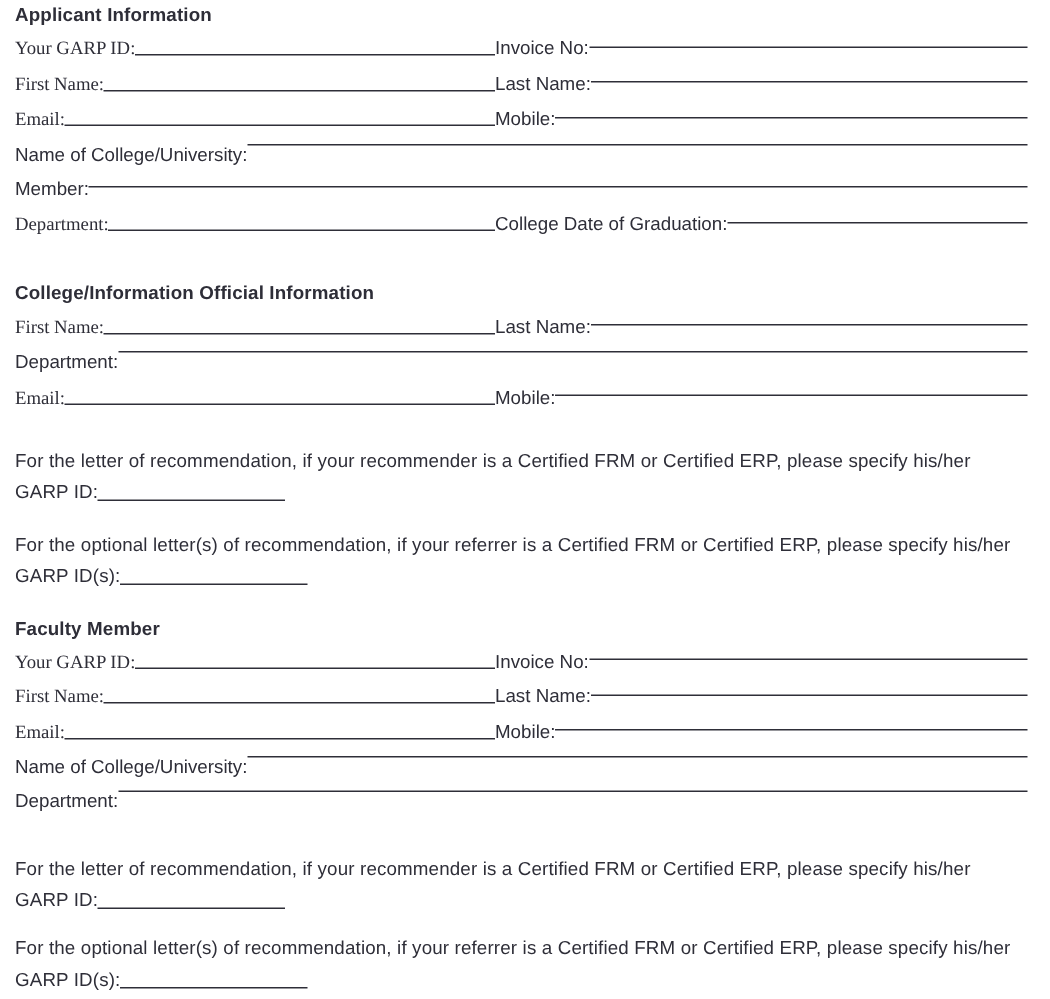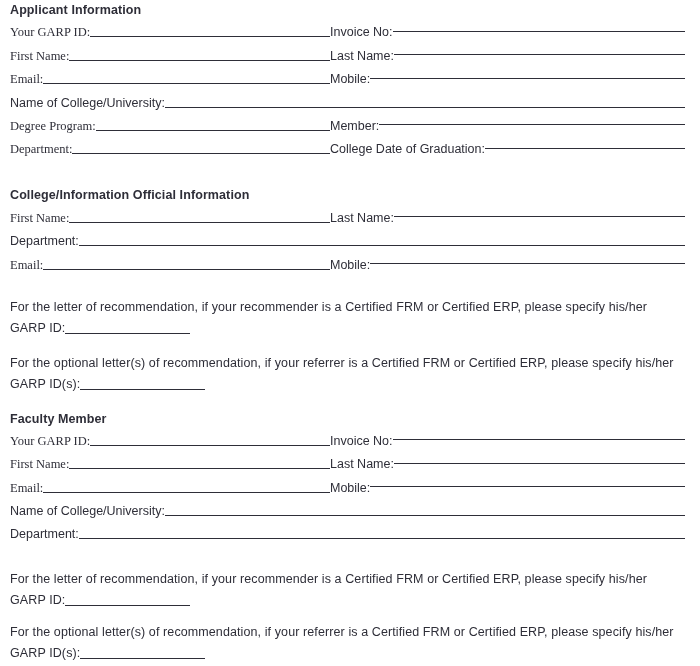--- a/index.html
+++ b/index.html
@@ -44,21 +44,21 @@
     font-family: Liberation Serif, serif;
   }
   .half-right {
     flex: 1;
     display: flex;
     align-items: center;
   }
   .full {
     flex: 1;
     display: flex;
-    align-items: flex-end;
+    align-items: flex-start;
     margin-top: 32px;
   }
   .lbl {
     white-space: nowrap;
     line-height: 15px;
   }
   .fill {
     flex: 1;
     height: 0;
     border-bottom: 1px solid var(--line);
@@ -123,24 +123,20 @@
     </div>
 
     <div class="frow">
       <div class="full">
         <span class="lbl">Name of College/University:</span>
         <span class="fill"></span>
       </div>
     </div>
 
     <div class="frow">
-      <div class="half-left">
-        <span class="lbl">Degree Program:</span>
-        <span class="fill"></span>
-      </div>
       <div class="half-right">
         <span class="lbl">Member:</span>
         <span class="fill"></span>
       </div>
     </div>
 
     <div class="frow">
       <div class="half-left">
         <span class="lbl">Department:</span>
         <span class="fill"></span>

